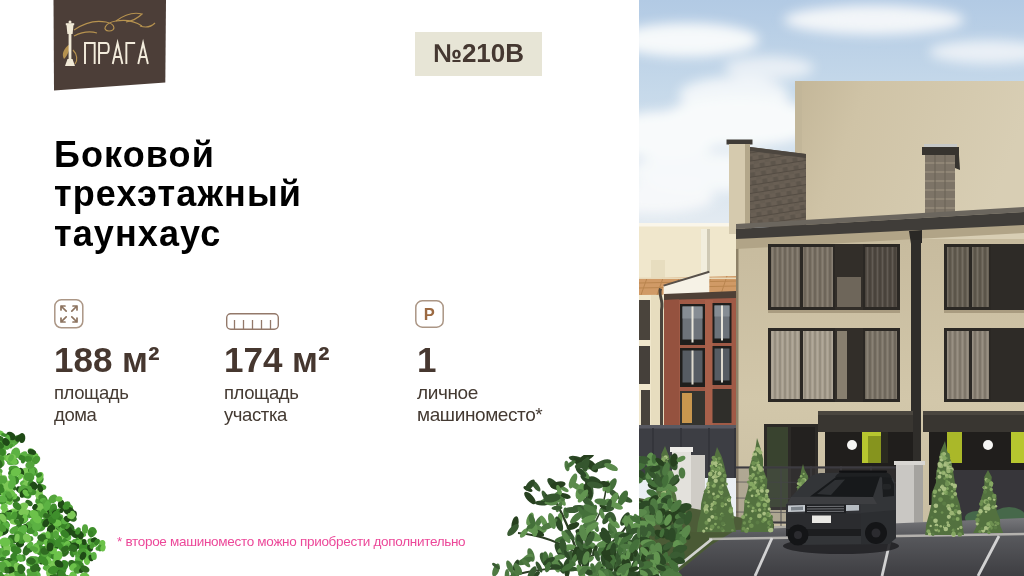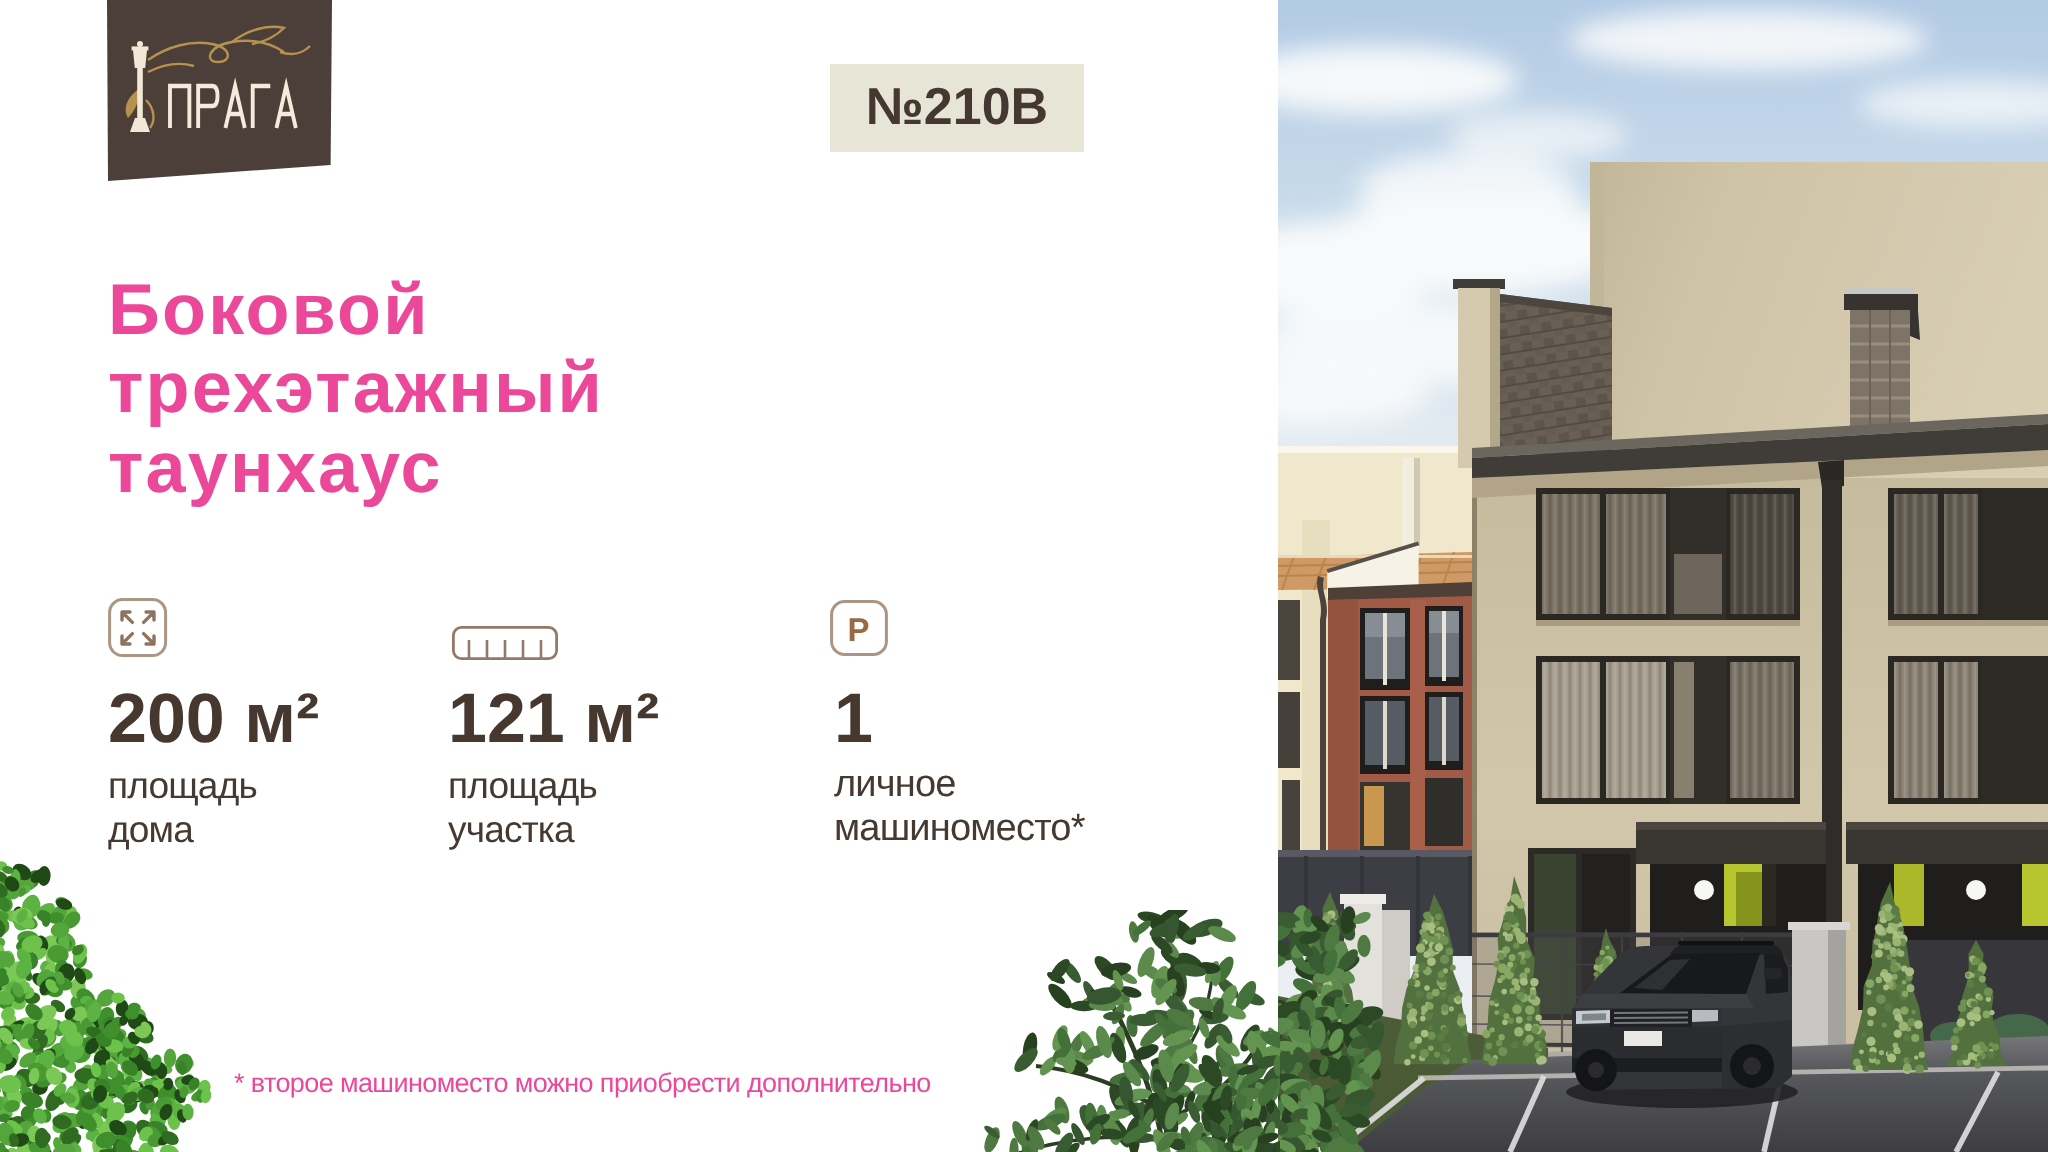--- a/index.html
+++ b/index.html
@@ -35,48 +35,48 @@
     <path d="M61,64 V43 H69 C71,43 72,45 72,48 C72,51 71,53 69,53 H61"></path>
     <path d="M76.5,64 L82,43 L87.5,64 M78.5,57 H85.5"></path>
     <path d="M92,64 V43 H102"></path>
     <path d="M105.5,64 L111,43 L116.5,64 M107.5,57 H114.5"></path>
   </g>
 </svg>
 
 <div class="abs" style="left:415px;top:31.5px;width:127px;height:44px;background:#e7e5d6;"></div>
 <div class="abs" style="left:415px;top:38px;width:127px;text-align:center;font-size:26px;font-weight:bold;color:#453831;">№210В</div>
 
-<div class="abs" style="left:54px;top:134.5px;font-size:36px;font-weight:bold;line-height:39.5px;color:#ec4899;letter-spacing:1.1px;">Боковой<br>трехэтажный<br>таунхаус</div>
+<div class="abs" style="left:54px;top:134.5px;font-size:36px;font-weight:bold;line-height:39.5px;color:#000000;letter-spacing:1.1px;">Боковой<br>трехэтажный<br>таунхаус</div>
 
 <svg class="abs" style="left:54px;top:298.5px" width="30" height="30" viewBox="0 0 30 30">
   <rect x="0.8" y="0.8" width="28" height="28" rx="6.5" fill="none" stroke="#ab9685" stroke-width="1.5"></rect>
   <g stroke="#8d7460" stroke-width="1.7" fill="none" stroke-linecap="round">
     <path d="M12.2,12.2 L7,7 M7,7 h4 M7,7 v4"></path>
     <path d="M17.8,12.2 L23,7 M23,7 h-4 M23,7 v4"></path>
     <path d="M12.2,17.8 L7,23 M7,23 h4 M7,23 v-4"></path>
     <path d="M17.8,17.8 L23,23 M23,23 h-4 M23,23 v-4"></path>
   </g>
 </svg>
 
-<div class="abs" style="left:54px;top:340px;font-size:35px;font-weight:bold;color:#46372f;">200 м²</div>
+<div class="abs" style="left:54px;top:340px;font-size:35px;font-weight:bold;color:#46372f;">188 м²</div>
 
 <div class="abs" style="left:54px;top:382px;font-size:18.5px;letter-spacing:-0.4px;line-height:21.6px;color:#443a32;">площадь<br>дома</div>
 
 <svg class="abs" style="left:226px;top:312.5px" width="53" height="17" viewBox="0 0 53 17">
   <rect x="0.7" y="0.7" width="51.6" height="15.6" rx="4" fill="none" stroke="#93796a" stroke-width="1.4"></rect>
   <g stroke="#93796a" stroke-width="1.3">
     <line x1="8.5" y1="16" x2="8.5" y2="7"></line>
     <line x1="17.5" y1="16" x2="17.5" y2="7"></line>
     <line x1="26.5" y1="16" x2="26.5" y2="7"></line>
     <line x1="35.5" y1="16" x2="35.5" y2="7"></line>
     <line x1="44.5" y1="16" x2="44.5" y2="7"></line>
   </g>
 </svg>
 
-<div class="abs" style="left:224px;top:340px;font-size:35px;font-weight:bold;color:#46372f;">121 м²</div>
+<div class="abs" style="left:224px;top:340px;font-size:35px;font-weight:bold;color:#46372f;">174 м²</div>
 
 <div class="abs" style="left:224px;top:382px;font-size:18.5px;letter-spacing:-0.4px;line-height:21.6px;color:#443a32;">площадь<br>участка</div>
 
 <svg class="abs" style="left:415px;top:300px" width="29" height="28" viewBox="0 0 29 28">
   <rect x="0.8" y="0.8" width="27.4" height="26.4" rx="6.5" fill="none" stroke="#ab9685" stroke-width="1.5"></rect>
   <text x="8.8" y="20.3" font-size="16.5" font-weight="bold" fill="#9c6a42" font-family="Liberation Sans">P</text>
 </svg>
 
 <div class="abs" style="left:417px;top:340px;font-size:35px;font-weight:bold;color:#46372f;">1</div>
 

